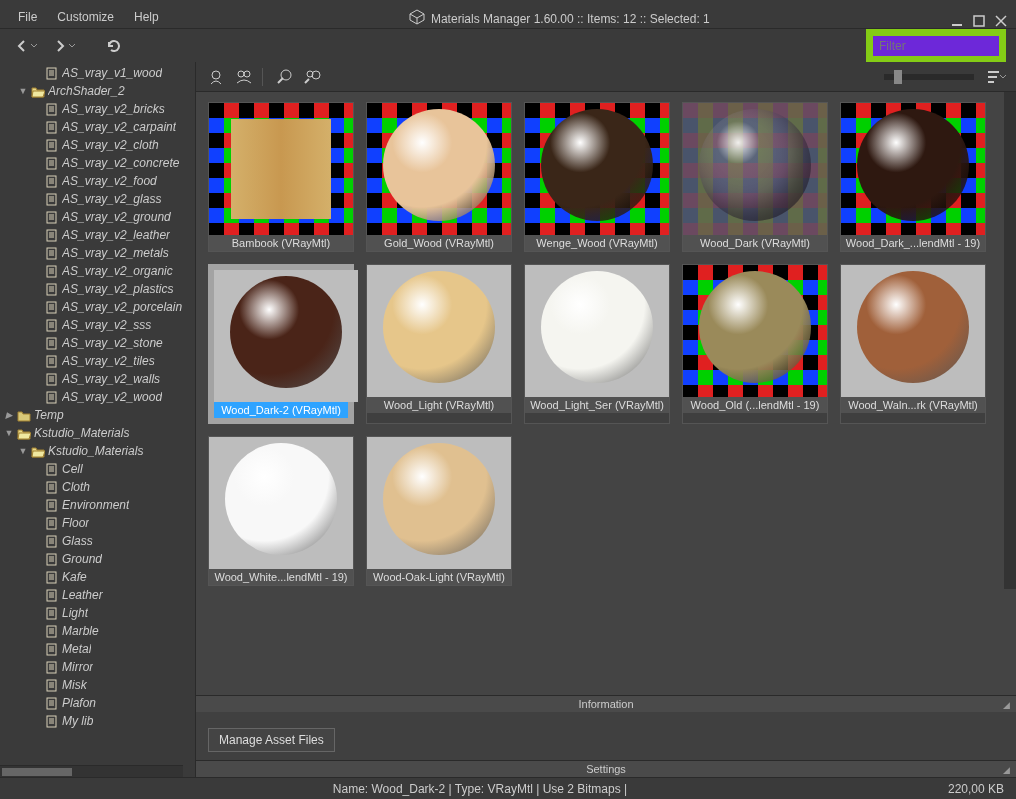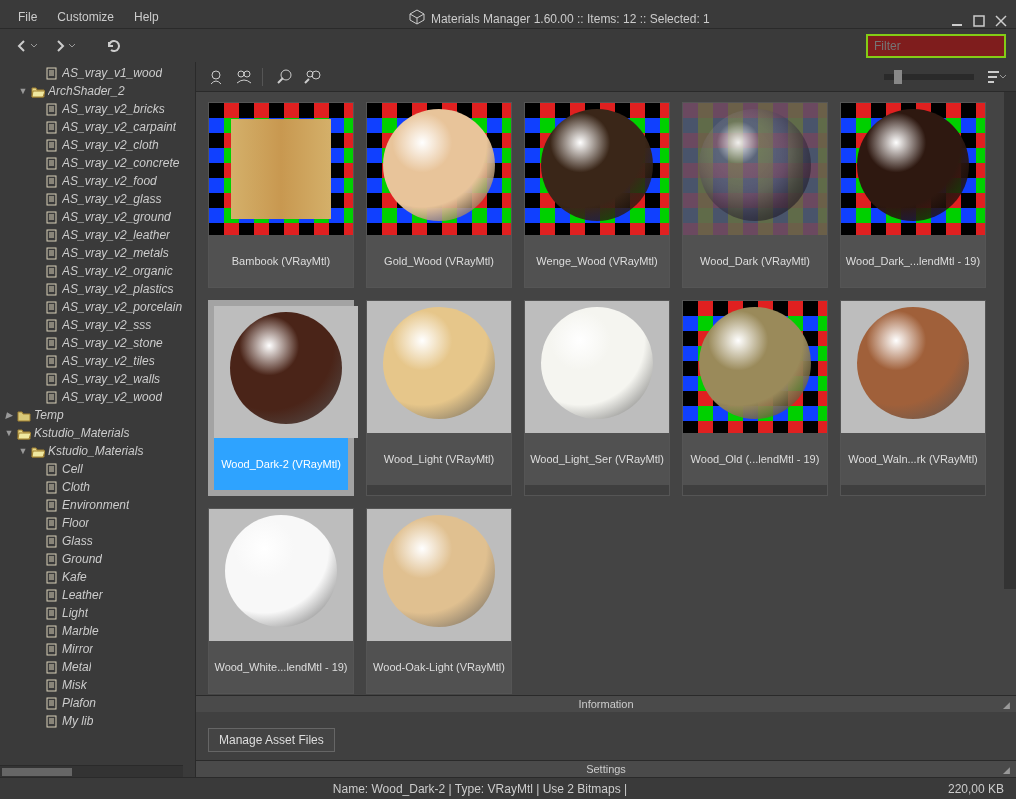--- a/index.html
+++ b/index.html
@@ -35,22 +35,22 @@
     display: flex;
     align-items: center;
     height: 34px;
     padding: 0 10px;
     gap: 6px;
     border-top: 1px solid #2a2a2a;
   }
   .toolbar-row .spacer { flex: 1; }
   .nav-btn { padding: 3px 4px; display:flex; align-items:center; }
   .filter-input {
-    background: #7f1d1d;
-    border: 2px solid #84cc16;
+    background: #6d28d9;
+    border: 7px solid #84cc16;
     color: #aaa;
     padding: 3px 6px;
     width: 140px;
     font-size: 12px;
   }
   .main {
     display: flex;
     height: calc(100% - 28px - 34px - 22px);
   }
   .sidebar {
@@ -122,21 +122,21 @@
   .thumb {
     width: 144px;
     height: 132px;
     position: relative;
     background: #222;
     overflow:hidden;
   }
   .caption {
     background: #515151;
     text-align: center;
-    padding: 20px 4px;
+    padding: 2px 4px;
     font-size: 11px;
     white-space: nowrap;
     overflow:hidden;
     text-overflow: ellipsis;
     color:#ddd;
   }
   .card.selected .caption { background:#2ea3ff; color:#fff; }
   .checker {
     position:absolute; inset:0;
     background:
@@ -648,33 +648,33 @@
         <div class="tree-row indent-2">
           <span class="arrow"></span>
           <span class="icon-slot">
             <svg width="13" height="13">
               <rect x="1" y="1" width="9" height="11" fill="none" stroke="#d8d0b8"></rect>
               <line x1="3" y1="4" x2="8" y2="4" stroke="#d8d0b8"></line>
               <line x1="3" y1="6" x2="8" y2="6" stroke="#d8d0b8"></line>
               <line x1="3" y1="8" x2="8" y2="8" stroke="#d8d0b8"></line>
             </svg>
           </span>
+          <span class="label">Metal</span>
+        </div>
+        <div class="tree-row indent-2">
+          <span class="arrow"></span>
+          <span class="icon-slot">
+            <svg width="13" height="13">
+              <rect x="1" y="1" width="9" height="11" fill="none" stroke="#d8d0b8"></rect>
+              <line x1="3" y1="4" x2="8" y2="4" stroke="#d8d0b8"></line>
+              <line x1="3" y1="6" x2="8" y2="6" stroke="#d8d0b8"></line>
+              <line x1="3" y1="8" x2="8" y2="8" stroke="#d8d0b8"></line>
+            </svg>
+          </span>
           <span class="label">Mirror</span>
-        </div>
-        <div class="tree-row indent-2">
-          <span class="arrow"></span>
-          <span class="icon-slot">
-            <svg width="13" height="13">
-              <rect x="1" y="1" width="9" height="11" fill="none" stroke="#d8d0b8"></rect>
-              <line x1="3" y1="4" x2="8" y2="4" stroke="#d8d0b8"></line>
-              <line x1="3" y1="6" x2="8" y2="6" stroke="#d8d0b8"></line>
-              <line x1="3" y1="8" x2="8" y2="8" stroke="#d8d0b8"></line>
-            </svg>
-          </span>
-          <span class="label">Metal</span>
         </div>
         <div class="tree-row indent-2">
           <span class="arrow"></span>
           <span class="icon-slot">
             <svg width="13" height="13">
               <rect x="1" y="1" width="9" height="11" fill="none" stroke="#d8d0b8"></rect>
               <line x1="3" y1="4" x2="8" y2="4" stroke="#d8d0b8"></line>
               <line x1="3" y1="6" x2="8" y2="6" stroke="#d8d0b8"></line>
               <line x1="3" y1="8" x2="8" y2="8" stroke="#d8d0b8"></line>
             </svg>

